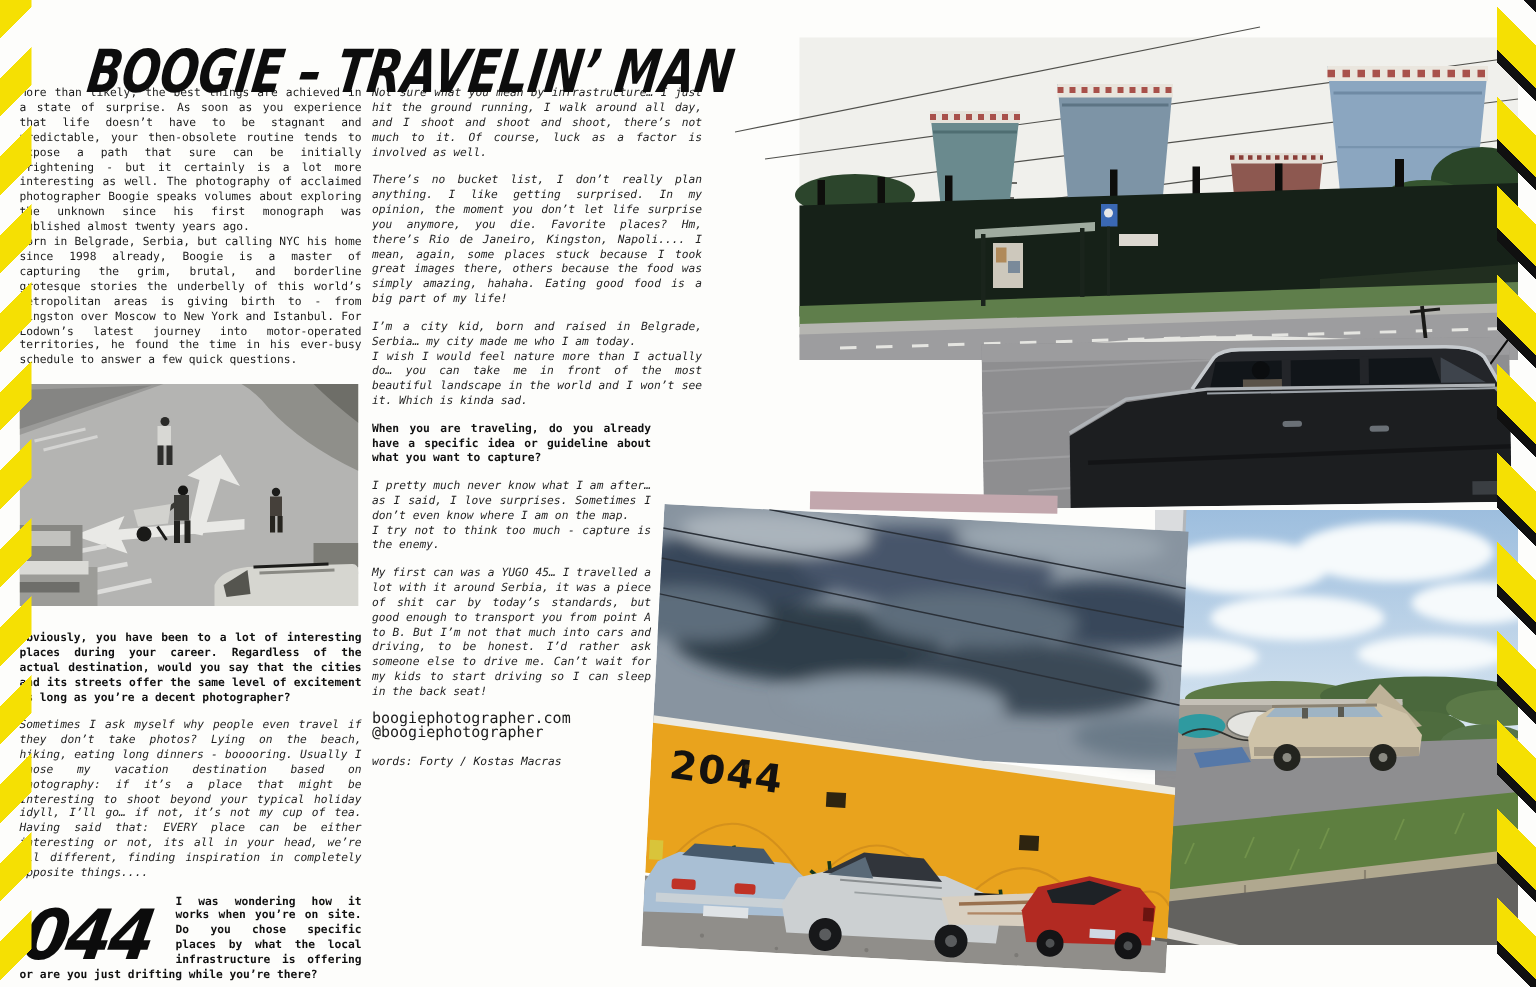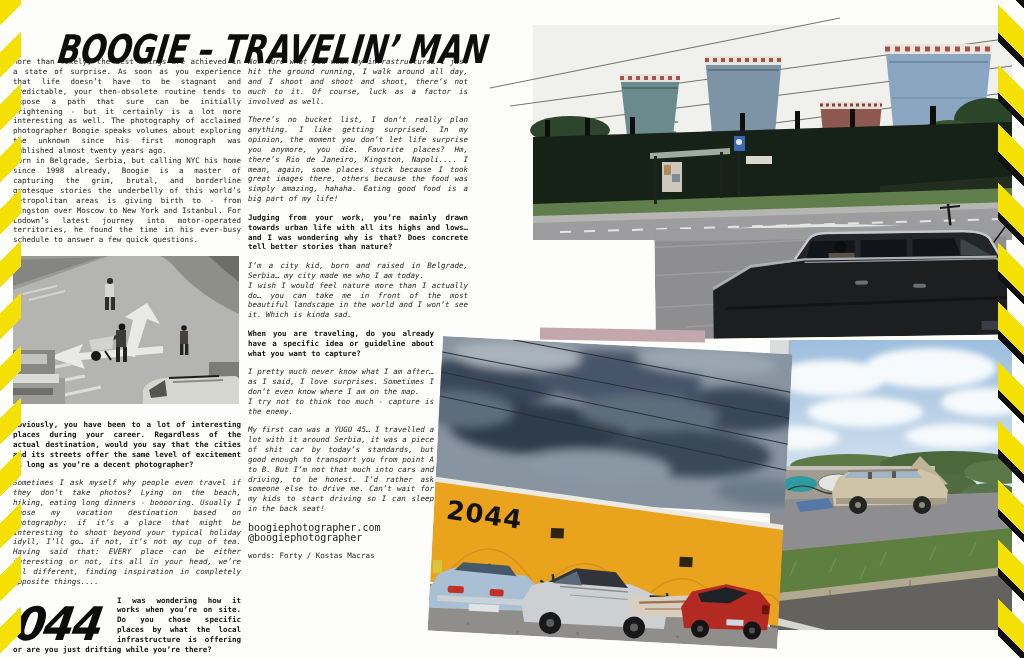--- a/index.html
+++ b/index.html
@@ -29,21 +29,21 @@
   .col p:last-child{margin-bottom:0;}
   .col-1-top{left:13px;top:57px;width:228px;}
   .col-1-top p{margin:0;}
   .col-1-bottom{left:13px;top:420px;width:228px;}
   .col-2{left:248px;top:57px;width:220px;}
   .question{font-weight:bold;color:#101010;}
   .answer{font-style:italic;color:#1f1f1f;white-space:pre-line;}
   .narrow{margin-right:34px !important;}
   .pagenum-spacer{float:left;width:104px;height:21px;margin-top:19.5px;}
   .contact{font-size:10px;line-height:9.9px;margin:0 0 8.5px 0;}
-  .credits{font-size:7.5px;line-height:9.9px;margin:0;}
+  .credits{font-size:7.5px;line-height:9.9px;margin:0;font-style:italic;}
   
   .page-number{
     position:absolute;left:20px;top:597px;z-index:8;
     font-family:"DejaVu Sans",sans-serif;font-weight:bold;font-style:italic;
     font-size:44px;color:#0c0c0c;letter-spacing:-2px;
     transform:skewX(-9deg) scaleY(1.05);transform-origin:left top;
   }
   
   .photo{position:absolute;overflow:hidden;}
   .photo svg{display:block;}
@@ -71,21 +71,20 @@
 
   <div class="col col-1-bottom">
     <p class="question">Obviously, you have been to a lot of interesting places during your career. Regardless of the actual destination, would you say that the cities and its streets offer the same level of excitement as long as you’re a decent photographer?</p>
     <p class="answer">Sometimes I ask myself why people even travel if they don’t take photos? Lying on the beach, hiking, eating long dinners - booooring. Usually I chose my vacation destination based on photography: if it’s a place that might be interesting to shoot beyond your typical holiday idyll, I’ll go… if not, it’s not my cup of tea. Having said that: EVERY place can be either interesting or not, its all in your head, we’re all different, finding inspiration in completely opposite things....</p>
     <p class="question"><span class="pagenum-spacer"></span><span>I was wondering how it works when you’re on site. Do you chose specific places by what the local infrastructure is offering or are you just drifting while you’re there?</span></p>
   </div>
 
   <div class="col col-2">
     <p class="answer">Not sure what you mean by infrastructure… I just hit the ground running, I walk around all day, and I shoot and shoot and shoot, there’s not much to it. Of course, luck as a factor is involved as well.</p>
     <p class="answer">There’s no bucket list, I don’t really plan anything. I like getting surprised. In my opinion, the moment you don’t let life surprise you anymore, you die. Favorite places? Hm, there’s Rio de Janeiro, Kingston, Napoli.... I mean, again, some places stuck because I took great images there, others because the food was simply amazing, hahaha. Eating good food is a big part of my life!</p>
-    <p class="question">Judging from your work, you’re mainly drawn towards urban life with all its highs and lows… and I was wondering why is that? Does concrete tell better stories than nature?</p>
     <p class="answer">I’m a city kid, born and raised in Belgrade, Serbia… my city made me who I am today.
 I wish I would feel nature more than I actually do… you can take me in front of the most beautiful landscape in the world and I won’t see it. Which is kinda sad.</p>
     <p class="question narrow">When you are traveling, do you already have a specific idea or guideline about what you want to capture?</p>
     <p class="answer narrow">I pretty much never know what I am after… as I said, I love surprises. Sometimes I don’t even know where I am on the map.
 I try not to think too much - capture is the enemy.</p>
     <p class="answer narrow">My first can was a YUGO 45… I travelled a lot with it around Serbia, it was a piece of shit car by today’s standards, but good enough to transport you from point A to B. But I’m not that much into cars and driving, to be honest. I’d rather ask someone else to drive me. Can’t wait for my kids to start driving so I can sleep in the back seat!</p>
     <p class="contact"><span>boogiephotographer.com</span><br><span>@boogiephotographer</span></p>
     <p class="credits">words: Forty / Kostas Macras</p>
   </div>
 

